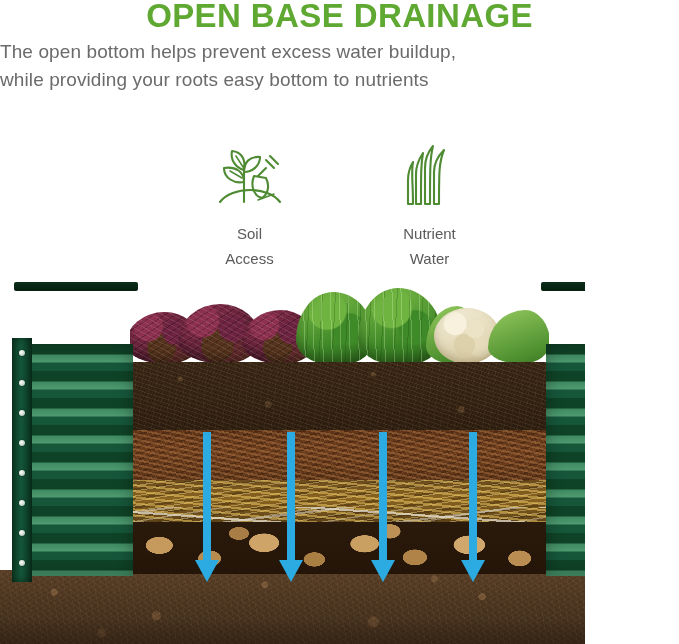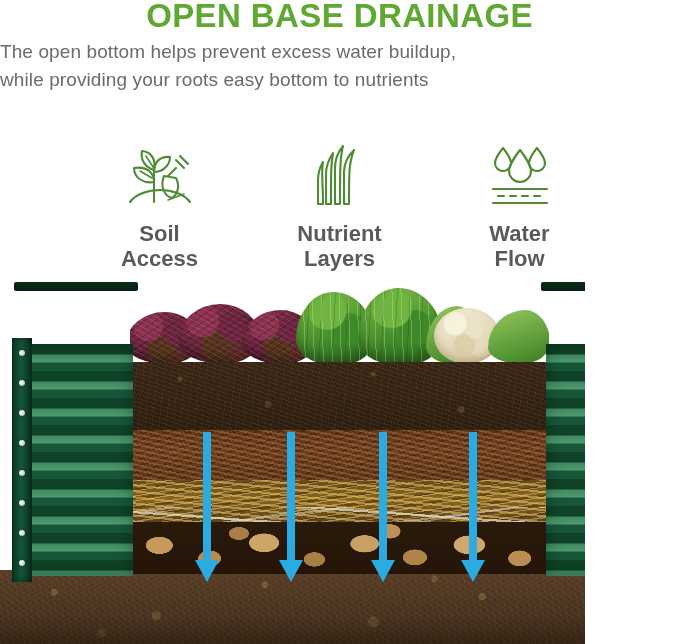--- a/index.html
+++ b/index.html
@@ -32,21 +32,21 @@
   .features{
     position:absolute;left:0;top:140px;width:679px;height:140px;
     display:flex;justify-content:center;align-items:flex-start;
   }
   .feature{
     width:180px;display:flex;flex-direction:column;align-items:center;
   }
   .feature-icon{height:72px;display:flex;align-items:center;justify-content:center;}
   .feature-label{
     margin-top:9px;text-align:center;
-    font-size:22px;color:#5a5a5a;line-height:25px;font-weight:bold;
+    font-size:15px;color:#5a5a5a;line-height:25px;font-weight:normal;
   }
 
   
   .photo{
     position:absolute;left:0;top:282px;width:679px;height:362px;
     overflow:hidden;background:#fff;
   }
 
   
   .ground{
@@ -290,44 +290,24 @@
       <div class="feature-icon">
         <svg width="72" height="68" viewBox="0 0 72 68" fill="none" stroke="#4E8B33" stroke-width="2.1" stroke-linecap="round" stroke-linejoin="round">
           <path d="M22 62 L22 32 C22 24 25 17 29 11 C27 22 27 30 27 62 Z"></path>
           <path d="M31 62 L31 26 C31 18 34 10 39 4 C36 16 36 28 36 62 Z"></path>
           <path d="M40 62 L40 30 C40 22 44 14 50 8 C45 20 45 30 45 62 Z"></path>
           <path d="M14 62 L14 38 C14 31 16 25 19 20 C17 30 19 40 19 62 Z"></path>
         </svg>
       </div>
       <div class="feature-label">
         <div>Nutrient</div>
-        <div>Layers</div>
+        <div>Water</div>
       </div>
     </div>
 
-    <div class="feature">
-      <div class="feature-icon">
-        <svg width="72" height="68" viewBox="0 0 72 68" fill="none" stroke="#4E8B33" stroke-width="2.1" stroke-linecap="round" stroke-linejoin="round">
-
-          <path d="M19 6 C19 6 11 16 11 21 C11 25.4 14.6 29 19 29 C23.4 29 27 25.4 27 21 C27 16 19 6 19 6 Z"></path>
-
-          <path d="M36 8 C36 8 25 22 25 29 C25 35.1 29.9 40 36 40 C42.1 40 47 35.1 47 29 C47 22 36 8 36 8 Z"></path>
-
-          <path d="M53 6 C53 6 45 16 45 21 C45 25.4 48.6 29 53 29 C57.4 29 61 25.4 61 21 C61 16 53 6 53 6 Z"></path>
-
-          <path d="M9 47 L63 47"></path>
-          <path d="M14 54 L20 54 M26 54 L32 54 M38 54 L44 54 M50 54 L56 54"></path>
-          <path d="M9 61 L63 61"></path>
-        </svg>
-      </div>
-      <div class="feature-label">
-        <div>Water</div>
-        <div>Flow</div>
-      </div>
-    </div>
 
   </div>
 
   <div class="photo">
 
     <div class="ground"></div>
 
     <div class="plants">
       <div class="plant lettuce-red" style="left:-4px;width:74px;height:52px;"></div>
       <div class="plant lettuce-red" style="left:48px;width:82px;height:60px;"></div>

